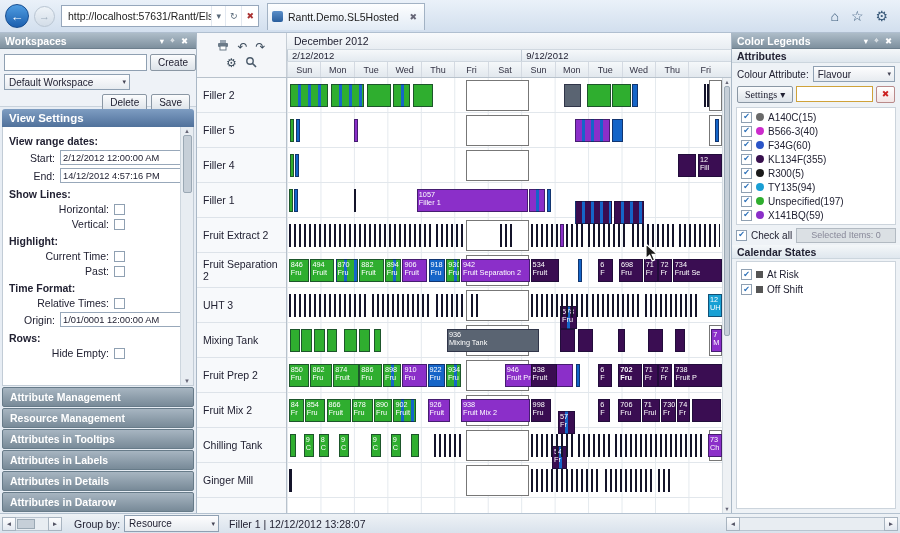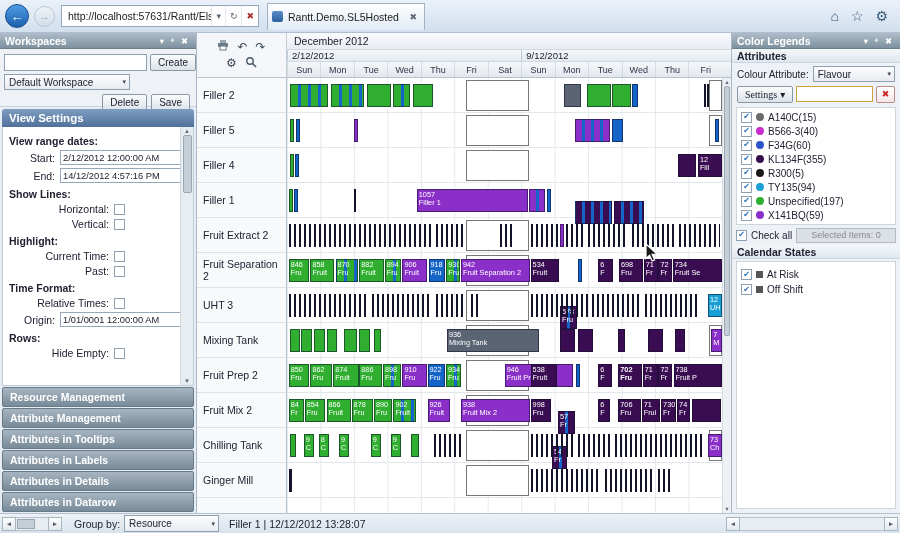--- a/index.html
+++ b/index.html
@@ -223,22 +223,22 @@
         </div>
         <div class="vs-scroll">
           <span>▲</span>
           <span class="thumb"></span>
           <span class="sp"></span>
           <span>▼</span>
         </div>
       </div>
 
       <div class="acc-list">
+          <div class="acc">Attribute Management</div>
           <div class="acc">Resource Management</div>
-          <div class="acc">Attribute Management</div>
           <div class="acc">Attributes in Tooltips</div>
           <div class="acc">Attributes in Labels</div>
           <div class="acc">Attributes in Details</div>
           <div class="acc">Attributes in Datarow</div>
         </div>
     </div>
 
     <div class="gantt">
       <div class="g-hdr">
         <div class="g-corner">
@@ -351,21 +351,21 @@
               <div class="seg seg-bc" style="left: 244.3px; width: 53.5px;"></div>
               <div class="seg seg-p" style="left: 272.7px; width: 2.7px;"></div>
               <div class="seg seg-bc" style="left: 301.1px; width: 40.2px;"></div>
               <div class="seg seg-bc" style="left: 344.6px; width: 43.5px;"></div>
               <div class="seg seg-bc" style="left: 391.5px; width: 41.8px;"></div>
             </div>
             <div class="g-row">
               <div class="seg seg-off" style="left: 179px; width: 62.9px;"></div>
               <div class="seg seg-g" style="left: 1.7px; width: 20.7px;">846
 Fru</div>
-              <div class="seg seg-g" style="left: 23.4px; width: 24.1px;">858
+              <div class="seg seg-g" style="left: 23.4px; width: 24.1px;">494
 Fruit</div>
               <div class="seg seg-gb" style="left: 48.5px; width: 22.8px;">870
 Fru</div>
               <div class="seg seg-g" style="left: 72.3px; width: 24.4px;">882
 Fruit</div>
               <div class="seg seg-gb" style="left: 97.7px; width: 16.7px;">894
 Fru</div>
               <div class="seg seg-p" style="left: 115.4px; width: 25.1px;">906
 Fruit</div>
               <div class="seg seg-b" style="left: 141.5px; width: 16.7px;">918

